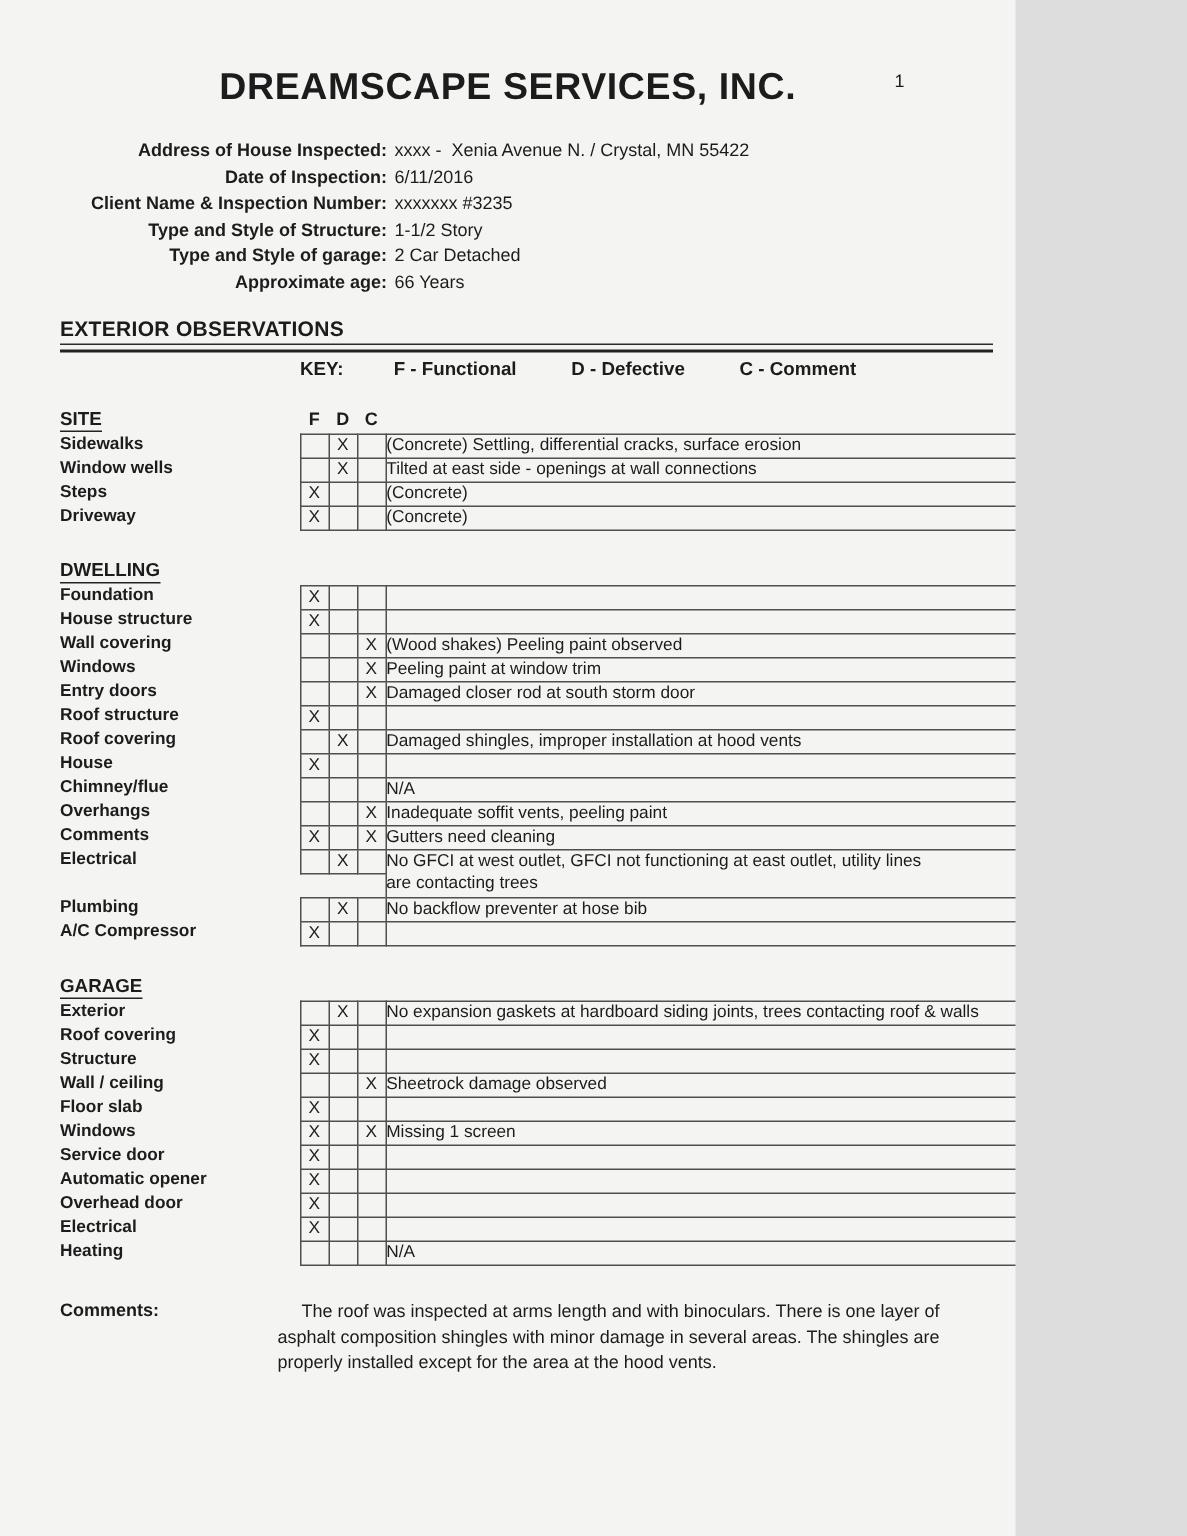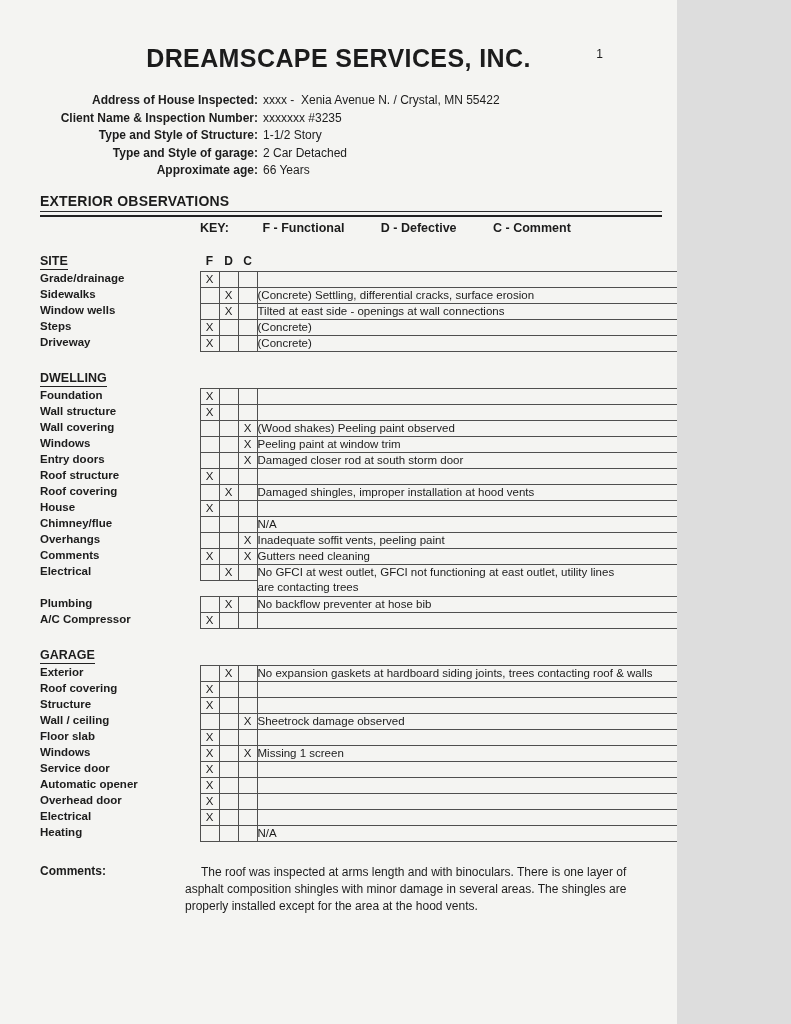--- a/index.html
+++ b/index.html
@@ -77,20 +77,24 @@
   </div>
 
   <div class="content">
 
     <div class="fields">
       <div class="field-row">
         <span class="field-label">Address of House Inspected:</span>
         <span class="field-value">xxxx -  Xenia Avenue N. / Crystal, MN 55422</span>
       </div>
       <div class="field-row">
+        <span class="field-label">Date of Inspection:</span>
+        <span class="field-value">6/11/2016</span>
+      </div>
+      <div class="field-row">
         <span class="field-label">Client Name &amp; Inspection Number:</span>
         <span class="field-value">xxxxxxx #3235</span>
       </div>
       <div class="field-row">
         <span class="field-label">Type and Style of Structure:</span>
         <span class="field-value">1-1/2 Story</span>
       </div>
       <div class="field-row">
         <span class="field-label">Type and Style of garage:</span>
         <span class="field-value">2 Car Detached</span>
@@ -124,27 +128,20 @@
           <table class="obs">
             <colgroup>
               <col style="width: 160px;">
               <col style="width: 19px;">
               <col style="width: 19px;">
               <col style="width: 19px;">
               <col>
             </colgroup>
             <tbody>
               <tr>
-                <td class="lbl">Grade/drainage</td>
-                <td class="box">X</td>
-                <td class="box"></td>
-                <td class="box"></td>
-                <td class="cmt"></td>
-              </tr>
-              <tr>
                 <td class="lbl">Sidewalks</td>
                 <td class="box"></td>
                 <td class="box">X</td>
                 <td class="box"></td>
                 <td class="cmt">(Concrete) Settling, differential cracks, surface erosion</td>
               </tr>
               <tr>
                 <td class="lbl">Window wells</td>
                 <td class="box"></td>
                 <td class="box">X</td>
@@ -183,21 +180,21 @@
             </colgroup>
             <tbody>
               <tr>
                 <td class="lbl">Foundation</td>
                 <td class="box">X</td>
                 <td class="box"></td>
                 <td class="box"></td>
                 <td class="cmt"></td>
               </tr>
               <tr>
-                <td class="lbl">Wall structure</td>
+                <td class="lbl">House structure</td>
                 <td class="box">X</td>
                 <td class="box"></td>
                 <td class="box"></td>
                 <td class="cmt"></td>
               </tr>
               <tr>
                 <td class="lbl">Wall covering</td>
                 <td class="box"></td>
                 <td class="box"></td>
                 <td class="box">X</td>

